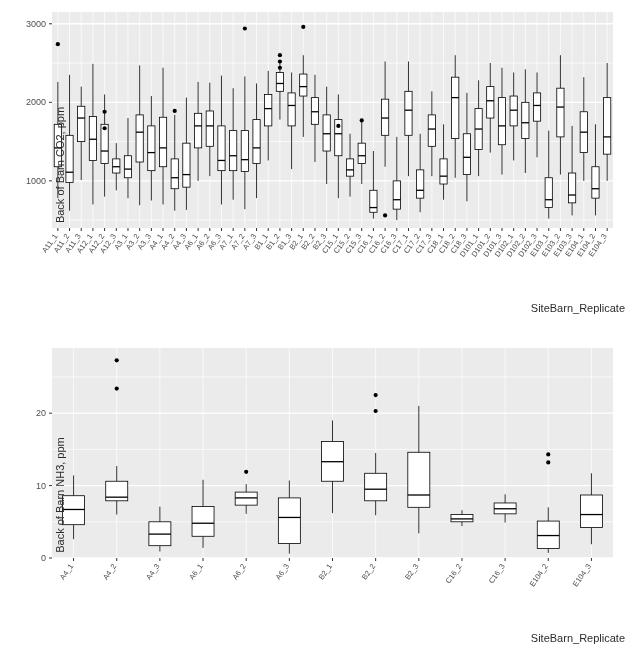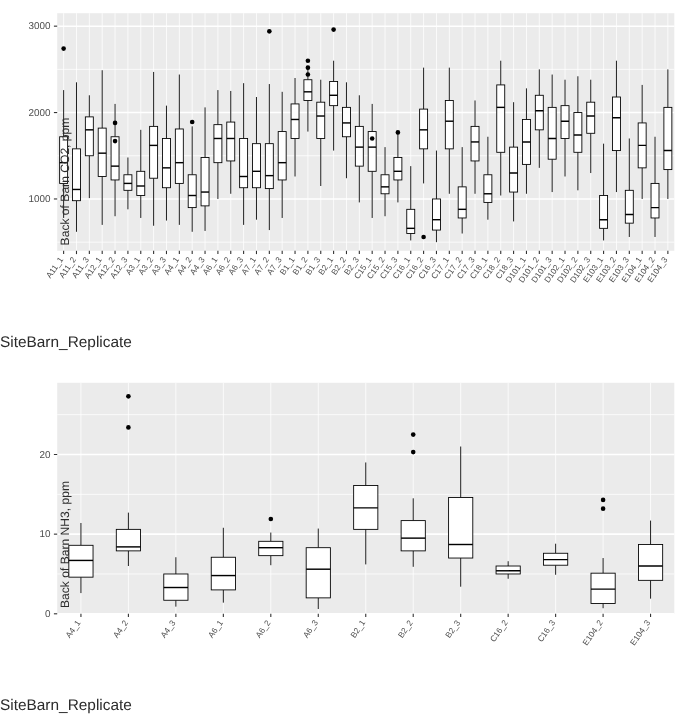--- a/index.html
+++ b/index.html
@@ -3,21 +3,21 @@
 <meta charset="utf-8">
 <style>
   html,body{margin:0;padding:0;background:#ffffff;}
   body{width:625px;height:659px;font-family:"Liberation Sans",sans-serif;color:#000;}
   .page{position:relative;width:625px;height:659px;}
   .panel{position:absolute;left:0;width:625px;}
   #panel-co2{top:0;height:330px;}
   #panel-nh3{top:330px;height:329px;}
   .plot-wrap{position:relative;width:100%;height:100%;}
   .ylab{position:absolute;left:2px;top:50%;transform:translateY(-50%) rotate(-90deg);transform-origin:center;white-space:nowrap;font-size:11px;color:#2b2b2b;}
-  .xlab{position:absolute;left:0;width:100%;text-align:left;font-size:14px;color:#2b2b2b;}
+  .xlab{position:absolute;left:0;width:100%;text-align:right;font-size:11px;color:#2b2b2b;}
   svg{display:block;}
   .tick-text{font-size:9px;fill:#4d4d4d;font-family:"Liberation Sans",sans-serif;}
   .xtick-text{font-size:7.5px;fill:#4d4d4d;font-family:"Liberation Sans",sans-serif;}
 </style>
 </head>
 <body>
 
 <div class="page">
 
   <div class="panel" id="panel-co2">

